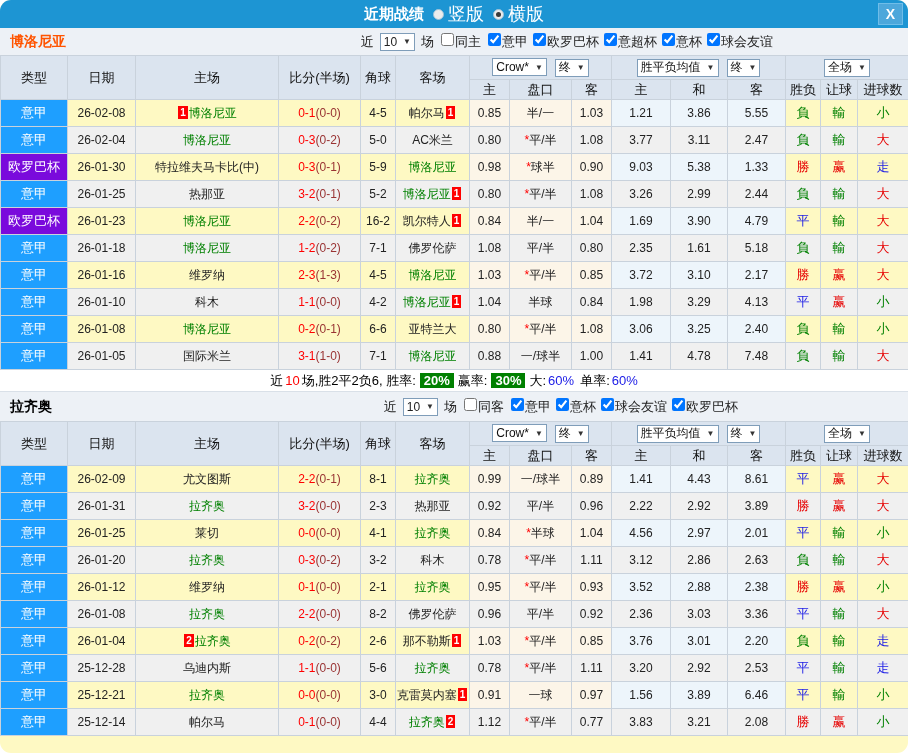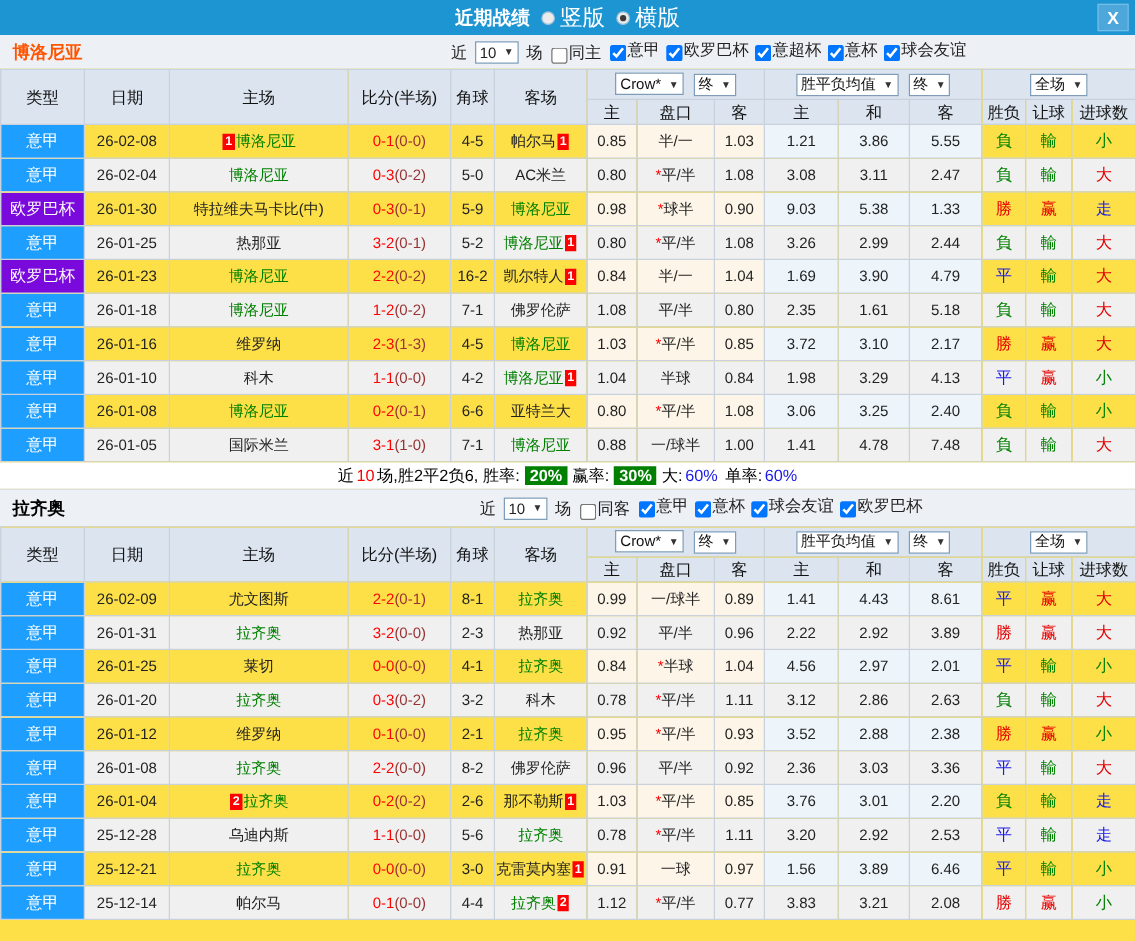--- a/index.html
+++ b/index.html
@@ -1,35 +1,35 @@
 <!DOCTYPE html>
 <html><head>
 <meta charset="utf-8">
 <style>
   * { box-sizing: border-box; }
   body { margin:0; background:#fff; font-family:"Liberation Sans","DejaVu Sans",sans-serif; }
-  .app { width:908px; height:753px; overflow:hidden; background:#fde047; position:relative; }
+  .app { width:908px; height:753px; overflow:hidden; background:#fef9c3; position:relative;border-radius:11px; }
 
   
   .titlebar { height:28px; background:#1d95d3; display:flex; align-items:center; justify-content:center; position:relative; }
   .titlebar .title { color:#fff; font-weight:bold; font-size:15px; }
   .radio { width:11px; height:11px; border-radius:50%; background:#ececec; border:1px solid #9fc3d8; display:inline-block; vertical-align:-1px; margin:0 4px 0 9px; position:relative; cursor:pointer; }
   .radio.checked::after { content:""; position:absolute; left:2px; top:2px; width:5px; height:5px; border-radius:50%; background:#3a3a3a; }
   .radio-label { color:#fff; font-size:18px; }
   .close-btn { position:absolute; right:5px; top:3px; width:25px; height:22px; background:#4da7db; border:1px solid #6fbde8; color:#fff; font-weight:bold; text-align:center; line-height:20px; font-size:14px; cursor:pointer; }
 
   
   .filter-bar { height:27px; background:#edf1f6; display:flex; align-items:center; font-size:13px; color:#222; }
   .sec1 .filter-bar { height:30px; border-top:1px solid #d9e0e8; }
   .team-title { font-weight:bold; font-size:14px; margin-left:10px; }
   .filter-controls { display:flex; align-items:center; margin-left:auto; margin-right:135px; gap:2px; white-space:nowrap; }
   .sec1 .filter-controls { margin-right:170px; }
   .sel { display:inline-flex; align-items:center; justify-content:space-between; background:#fff; border:1px solid #7f9db9; height:18px; padding:0 3px; font-size:12px; gap:6px; margin:0 4px; cursor:pointer; }
   .sel .arr { font-size:8px; color:#333; }
-  .cb, .cb-same { display:inline-flex; align-items:flex-end; cursor:pointer; }
+  .cb, .cb-same { display:inline-flex; align-items:flex-start; cursor:pointer; }
   .cb input, .cb-same input { width:13px; height:13px; margin:0 1px 0 5px; }
 
   
   table { border-collapse:collapse; table-layout:fixed; width:908px; font-size:12px; color:#222; }
   th, td { border:1px solid #c9d2dc; text-align:center; padding:0; white-space:nowrap; overflow:hidden; }
   thead th { background:#dbe4ef; font-weight:normal; font-size:13px; color:#111; }
   thead .group-row th { height:24px; }
   thead .sub-row th { height:20px; }
   tbody td { height:27px; }
   tbody tr:nth-child(even) td { background:#f0f0f0; }
@@ -182,21 +182,21 @@
           <tr>
       <td class="c-type" style="background:#1e9fff">意甲</td>
       <td>26-02-04</td>
       <td><span class="tgreen">博洛尼亚</span></td>
       <td><span class="score">0-3</span><span class="half">(0-2)</span></td>
       <td>5-0</td>
       <td><span class="">AC米兰</span></td>
       <td class="cream">0.80</td>
       <td class="cream"><span class="star">*</span>平/半</td>
       <td class="cream">1.08</td>
-      <td class="lblue">3.08</td>
+      <td class="lblue">3.77</td>
       <td class="lblue">3.11</td>
       <td class="lblue">2.47</td>
       <td class="res green">負</td>
       <td class="res green">輸</td>
       <td class="res red">大</td>
     </tr>
           <tr>
       <td class="c-type" style="background:#7a0adc">欧罗巴杯</td>
       <td>26-01-30</td>
       <td><span class="">特拉维夫马卡比(中)</span></td>

